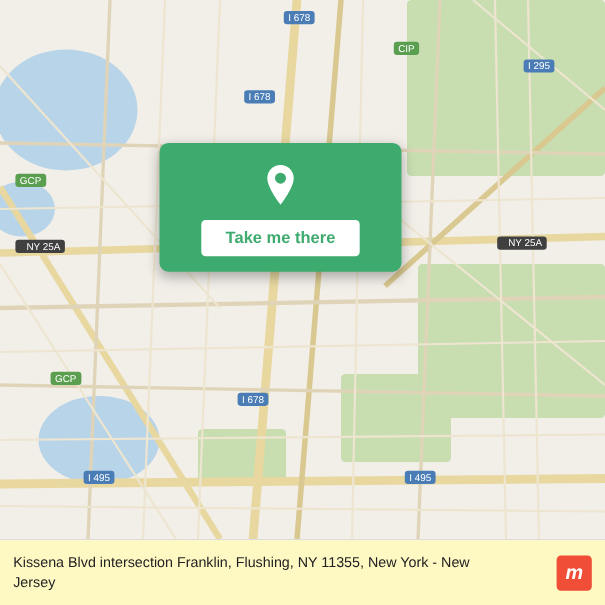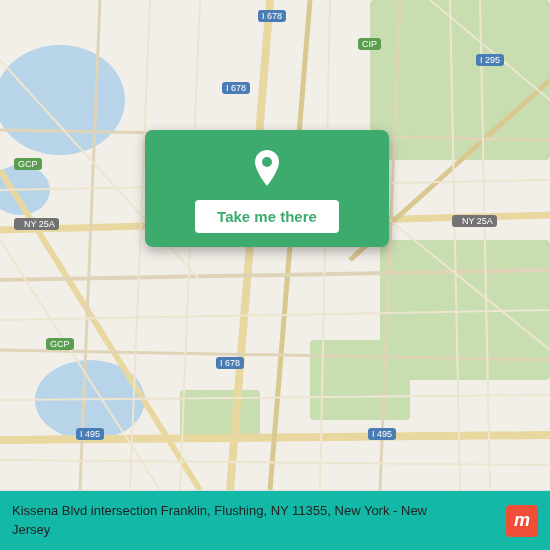--- a/index.html
+++ b/index.html
@@ -25,21 +25,21 @@
     .map-svg {
       width: 100%;
       height: 100%;
     }
 
     
     .overlay-card {
       position: absolute;
       top: 130px;
       left: 145px;
-      width: 244px;
+      width: 220px;
       background: #3daa6e;
       border-radius: 8px;
       display: flex;
       flex-direction: column;
       align-items: center;
       padding: 16px 20px 14px;
       box-shadow: 0 4px 12px rgba(0,0,0,0.3);
       z-index: 10;
     }
 
@@ -58,21 +58,21 @@
       font-size: 15px;
       font-weight: 600;
       cursor: pointer;
       white-space: nowrap;
     }
 
     
     .bottom-bar {
       width: 550px;
       height: 60px;
-      background: #14b8a6;
+      background: #fef9c3;
       display: flex;
       align-items: center;
       justify-content: space-between;
       padding: 0 12px;
       border-top: 1px solid #ddd;
     }
 
     .address-text {
       font-size: 13px;
       color: #222;
@@ -119,21 +119,21 @@
       position: absolute;
       border-radius: 3px;
       font-size: 9px;
       font-weight: normal;
       padding: 1px 4px;
       z-index: 4;
       white-space: nowrap;
     }
     .badge-blue { background: #4a7db5; color: #fff; }
     .badge-green { background: #5a9e4f; color: #fff; }
-    .badge-green-dark { background: #737373; color: #fff; padding-left: 10px; }
+    .badge-green-dark { background: #404040; color: #fff; padding-left: 10px; }
   </style>
 </head>
 <body>
 
 <div class="map-container">
   
   <svg class="map-svg" viewBox="0 0 550 490" xmlns="http://www.w3.org/2000/svg">
 
     <rect width="550" height="490" fill="#f2efe9"></rect>
 

